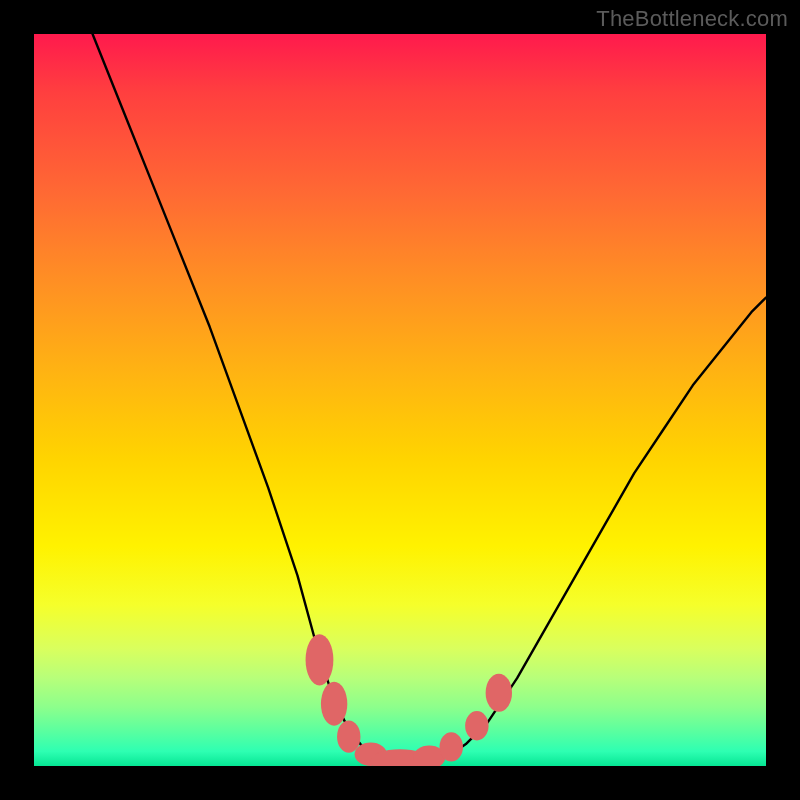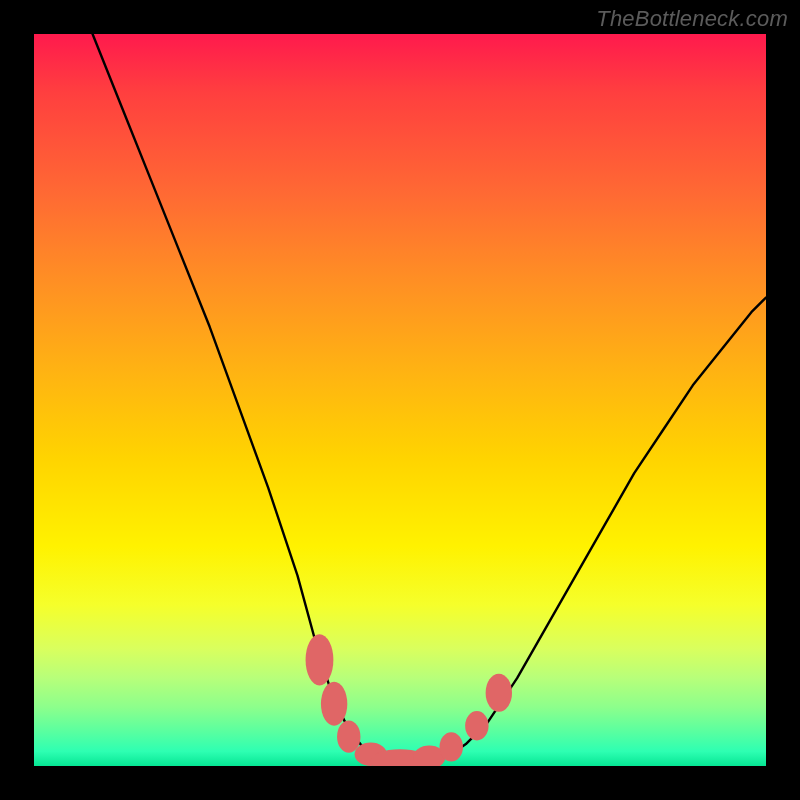--- a/index.html
+++ b/index.html
@@ -49,21 +49,20 @@
   }
   .watermark {
     position: absolute;
     top: 6px;
     right: 12px;
     color: #5b5b5b;
     font-size: 22px;
     font-weight: 400;
     letter-spacing: 0.2px;
     user-select: none;
-    font-style: italic;
   }
 </style>
 </head>
 <body>
 
 <div class="frame">
 
   <div class="plot-area">
     <svg class="overlay-svg" id="curve-svg" width="732" height="732">
         <path d="M58.56 0.00 L87.84 73.20 L117.12 146.40 L146.40 219.60 L175.68 292.80 L204.96 373.32 L234.24 453.84 L263.52 541.68 L285.48 622.20 L300.12 666.12 L314.76 695.40 L329.40 713.70 L344.04 723.22 L358.68 728.34 L373.32 729.80 L387.96 729.07 L402.60 726.14 L417.24 720.29 L431.88 710.04 L453.84 688.08 L483.12 644.16 L512.40 592.92 L541.68 541.68 L570.96 490.44 L600.24 439.20 L629.52 395.28 L658.80 351.36 L688.08 314.76 L717.36 278.16 L732.00 263.52" fill="none" stroke="#000000" stroke-width="2.4" stroke-linecap="round" stroke-linejoin="round"></path>

